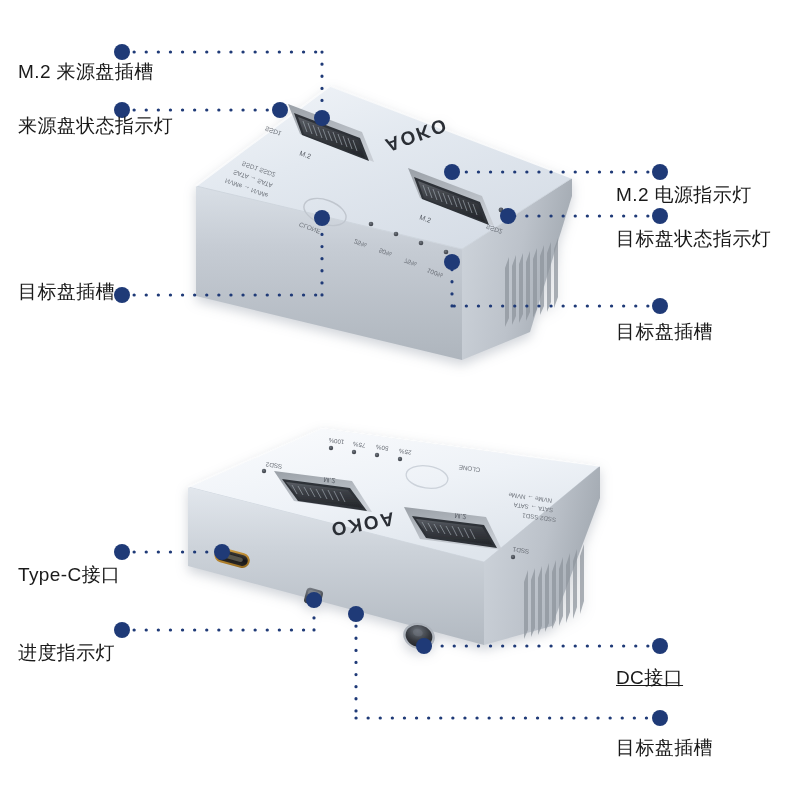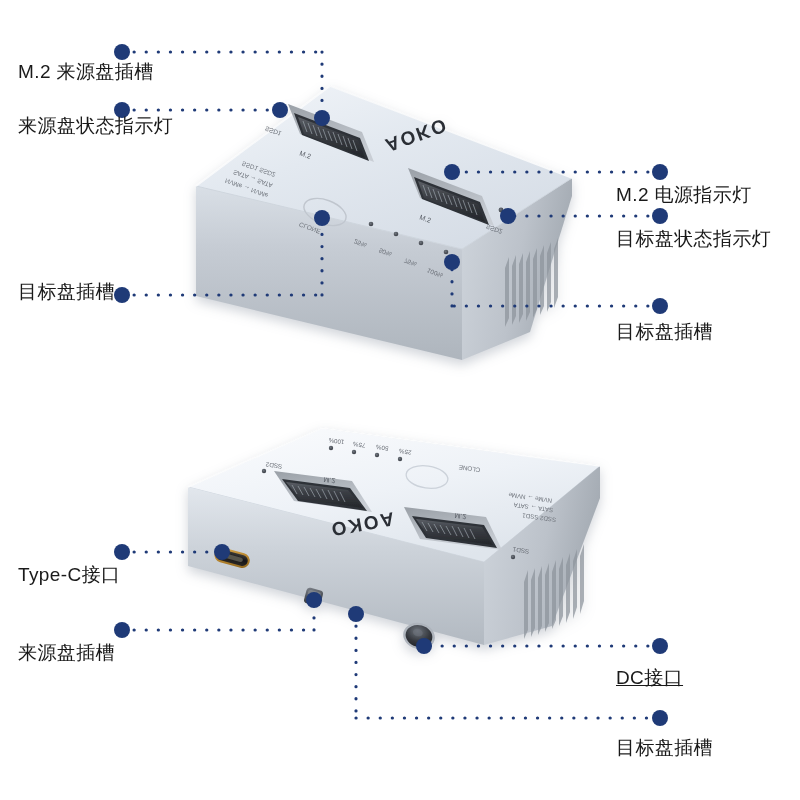--- a/index.html
+++ b/index.html
@@ -342,17 +342,17 @@
   </svg>
 
   <div class="calloutText" style="left:18px;  top:62px;">M.2 来源盘插槽</div>
   <div class="calloutText" style="left:18px;  top:116px;">来源盘状态指示灯</div>
   <div class="calloutText" style="left:18px;  top:282px;">目标盘插槽</div>
   <div class="calloutText" style="left:616px; top:185px;">M.2 电源指示灯</div>
   <div class="calloutText" style="left:616px; top:229px;">目标盘状态指示灯</div>
   <div class="calloutText" style="left:616px; top:322px;">目标盘插槽</div>
 
   <div class="calloutText" style="left:18px;  top:565px;">Type-C接口</div>
-  <div class="calloutText" style="left:18px;  top:643px;">来源盘插槽</div>
+  <div class="calloutText" style="left:18px;  top:643px;">进度指示灯</div>
   <div class="calloutText" style="left:616px; top:668px;text-decoration:underline;">DC接口</div>
   <div class="calloutText" style="left:616px; top:738px;">目标盘插槽</div>
 
 </div>
 
 </body></html>

